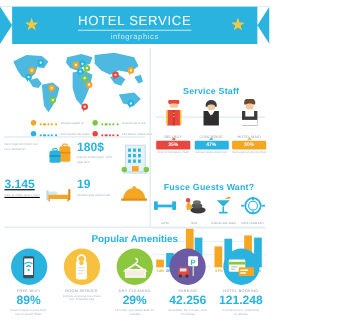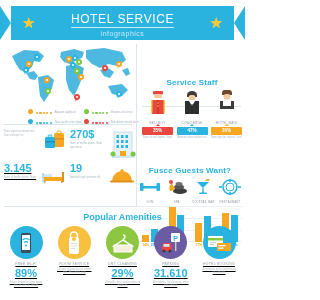--- a/index.html
+++ b/index.html
@@ -117,21 +117,21 @@
   .bar span{
     position:absolute; bottom:-1px; left:50%; transform:translateX(-50%);
     font-size:3.4px; font-weight:bold; white-space:nowrap;
   }
 
   
   .amen-title{ position:absolute; left:0; top:212px; width:245px; text-align:center;
                color:#2bb3e0; font-size:9px; font-weight:bold; }
   .amen-row{ position:absolute; left:4px; top:226px; width:237px;
              display:flex; justify-content:space-between; }
-  .amen{ width:44px; text-align:center;text-decoration:underline; }
+  .amen{ width:44px; text-align:center; }
   .amen-circle{ width:33px; height:33px; border-radius:50%; margin:0 auto;
                 display:flex; align-items:center; justify-content:center; }
   .amen-label{ font-size:3.4px; color:#8d9ba5; letter-spacing:.3px; margin-top:3px;}
   .amen-num{ font-size:11px; font-weight:bold; color:#2bb3e0; line-height:12px; margin-top:1px;}
   .amen-desc{ font-size:2.7px; line-height:3.4px; color:#a9b8c2; margin-top:2px;
               padding:0 4px; }
 </style>
 </head>
 <body>
 
@@ -300,21 +300,21 @@
           <rect x="1" y="7" width="20" height="4" rx="1" fill="#f5a623"></rect>
           <rect x="0" y="3" width="2" height="9" fill="#bcd9e6"></rect>
           <rect x="20" y="2" width="2" height="10" fill="#e0901a"></rect>
           <rect x="2" y="11" width="1.5" height="2" fill="#c9a06a"></rect>
           <rect x="19" y="11" width="1.5" height="2" fill="#c9a06a"></rect>
         </svg>
       </div>
     </div>
 
     <div class="stat" style="left:66px; top:0;">
-      <div class="stat-num">270$</div>
+      <div class="stat-num">180$</div>
       <div class="stat-txt">Nam at mollis quam. Nam eget lacin</div>
       <div class="stat-icon" style="right:-4px;">
         <svg width="26" height="30" viewBox="0 0 26 30">
           <rect x="4" y="2" width="18" height="24" fill="#e6f2f8" stroke="#bcd9e6" stroke-width="0.8"></rect>
           <g fill="#2bb3e0">
             <rect x="6.5" y="5" width="2.5" height="3"></rect>
               <rect x="11" y="5" width="2.5" height="3"></rect>
             <rect x="15.5" y="5" width="2.5" height="3"></rect>
             <rect x="6.5" y="10" width="2.5" height="3"></rect>
               <rect x="11" y="10" width="2.5" height="3"></rect>
@@ -521,33 +521,34 @@
             <rect x="11" y="1" width="9" height="9" rx="1" fill="#ffffff"></rect>
             <text x="15.5" y="8.5" font-size="7" font-weight="bold" fill="#2bb3e0" text-anchor="middle" font-family="Liberation Sans">P</text>
             <rect x="15" y="10" width="1.4" height="9" fill="#cccccc"></rect>
             <path d="M2 15 l1.5 -4 h7 l1.5 4 v4 h-10 z" fill="#e8473f"></path>
             <rect x="3.5" y="12" width="6" height="2.8" fill="#cfe8f2"></rect>
             <circle cx="4" cy="19" r="1.6" fill="#3b3b3b"></circle>
             <circle cx="10" cy="19" r="1.6" fill="#3b3b3b"></circle>
           </svg>
         </div>
         <div class="amen-label">PARKING</div>
-        <div class="amen-num">31.610</div>
+        <div class="amen-num">42.256</div>
         <div class="amen-desc">At sodales. Se d ornare, enim non finibus</div>
       </div>
       <div class="amen">
         <div class="amen-circle" style="background: rgb(43, 179, 224);">
           <svg width="24" height="20" viewBox="0 0 24 20">
             <rect x="1" y="3" width="15" height="11" rx="1" fill="#ffffff"></rect>
             <rect x="1" y="5" width="15" height="2.5" fill="#8dc63f"></rect>
             <rect x="3" y="9" width="6" height="1.2" fill="#cccccc"></rect>
             <rect x="3" y="11" width="4" height="1.2" fill="#cccccc"></rect>
             <rect x="10" y="10" width="14" height="8" rx="1" fill="#f5a623"></rect>
             <rect x="11.5" y="12" width="7" height="1.3" fill="#ffffff"></rect>
             <rect x="11.5" y="14.5" width="5" height="1.3" fill="#ffffff"></rect>
           </svg>
         </div>
         <div class="amen-label">HOTEL BOOKING</div>
+        <div class="amen-num">121.248</div>
         <div class="amen-desc">A imvarius eu ro, pellentesq ue ultricies</div>
       </div>
     </div>
 
 </div>
 
 </body></html>

